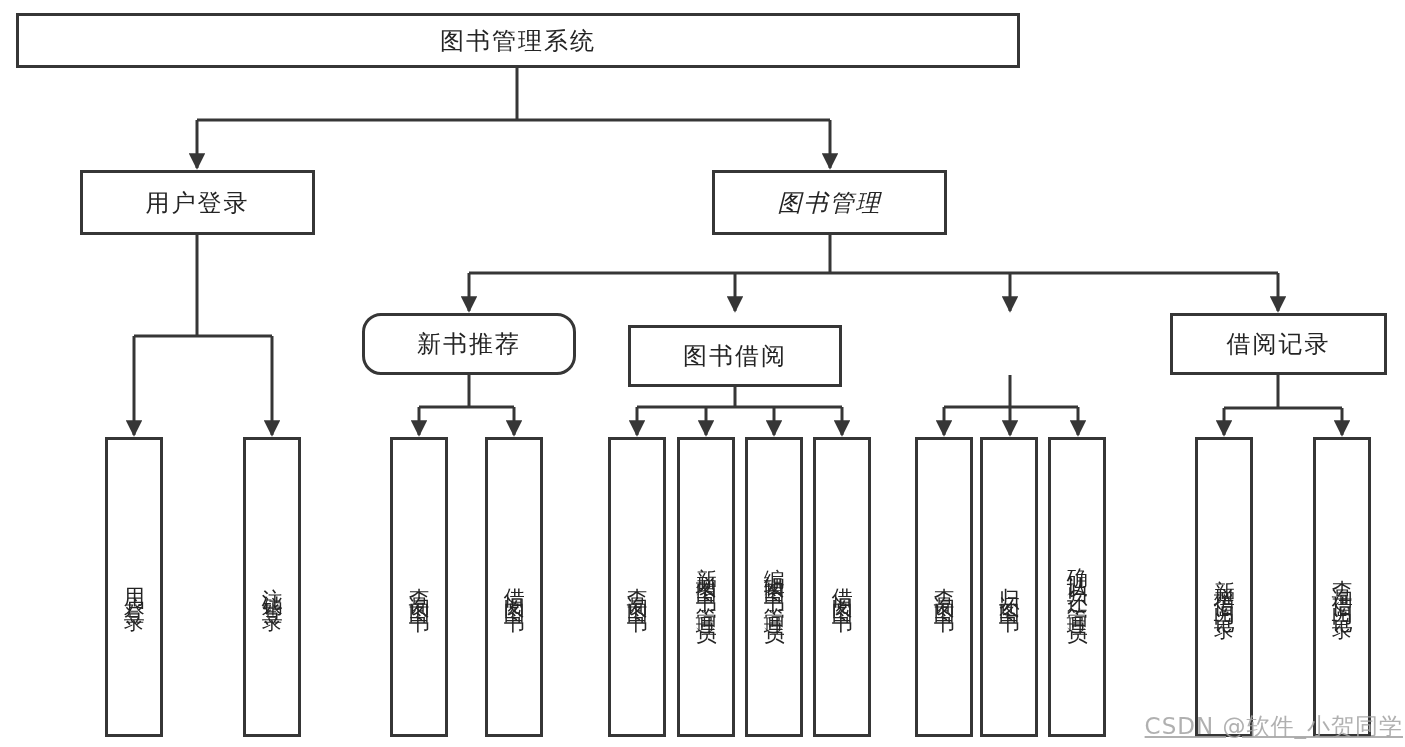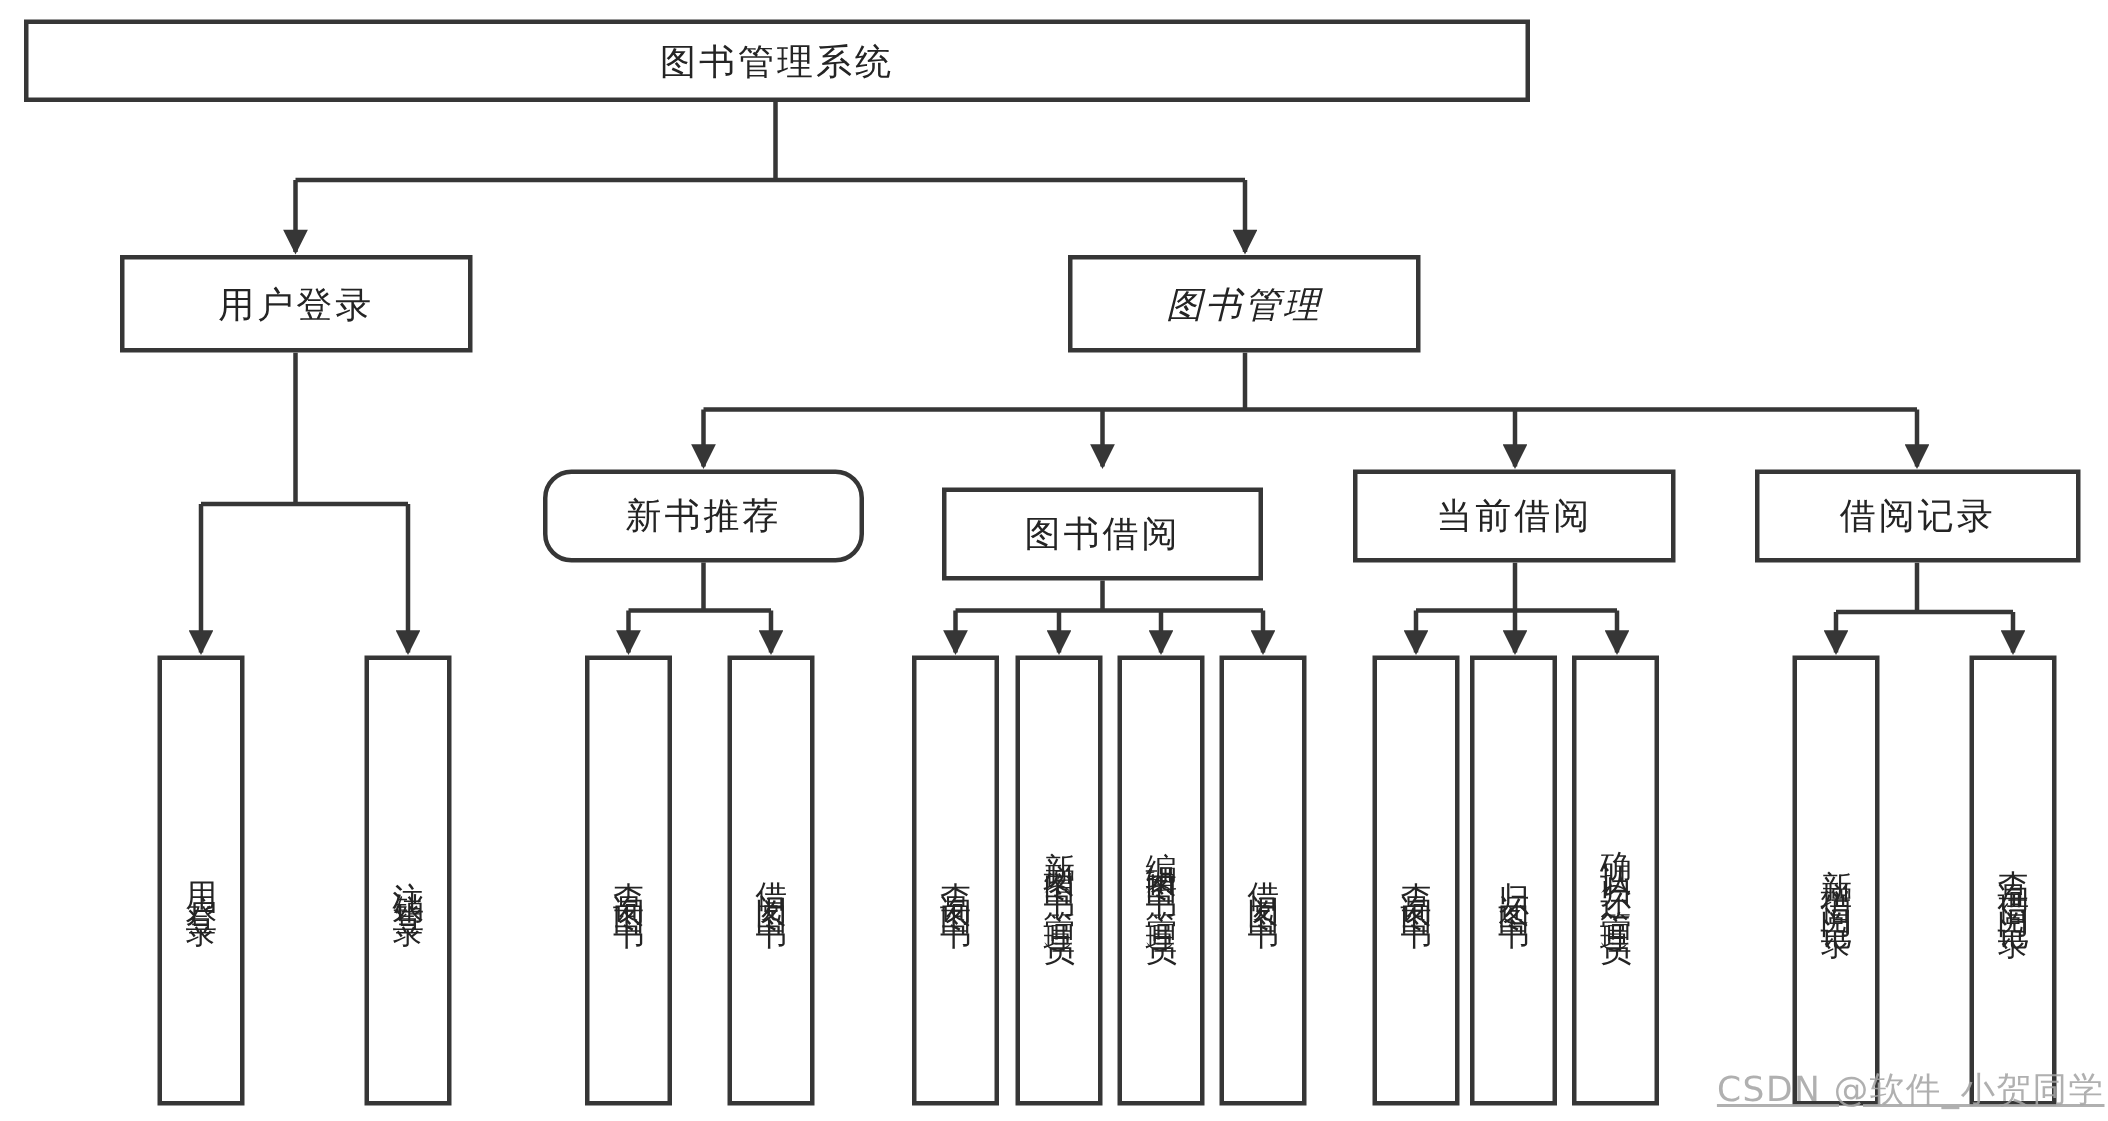--- a/index.html
+++ b/index.html
@@ -122,21 +122,20 @@
     </g>
   </svg>
 
   <div class="box h n-root">图书管理系统</div>
 
   <div class="box h n-login">用户登录</div>
   <div class="box h n-mgmt">图书管理</div>
 
   <div class="box h n-nb">新书推荐</div>
   <div class="box h n-bb">图书借阅</div>
-  <div class="box h n-cb">当前借阅</div>
   <div class="box h n-br">借阅记录</div>
 
   <div class="box v leaf n-l1">用户登录</div>
   <div class="box v leaf n-l2">注销登录</div>
 
   <div class="box v leaf n-nb1">查询图书</div>
   <div class="box v leaf n-nb2">借阅图书</div>
 
   <div class="box v leaf n-bb1">查询图书</div>
   <div class="box v leaf n-bb2">新增图书（管理员）</div>

